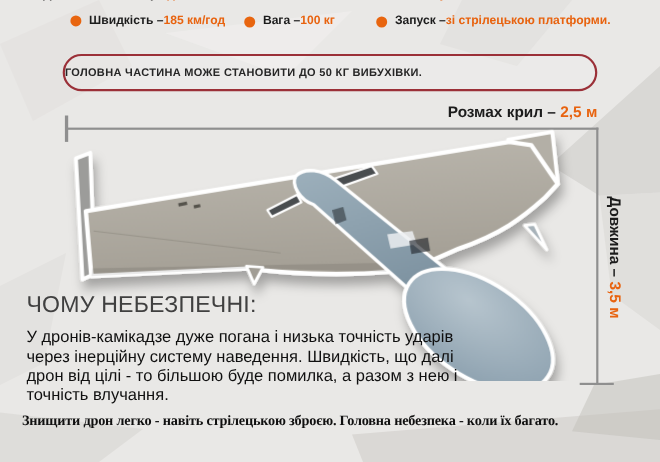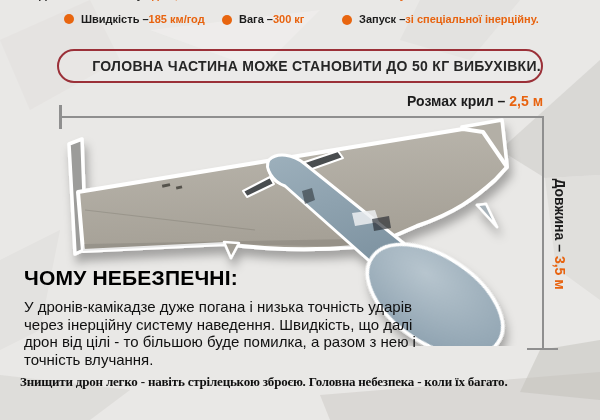--- a/index.html
+++ b/index.html
@@ -21,22 +21,22 @@
   .spec .val{color:#e8630f;}
   .s-r1a{left:22px;top:-11px;}
   .s-r1b{left:310px;top:-11px;}
   .s-r2a{left:64px;top:13px;}
   .s-r2b{left:222px;top:13px;align-items:flex-end;}
   .s-r2c{left:342px;top:13px;align-items:flex-end;}
   
   .banner{
     position:absolute;left:57px;top:49px;width:482px;height:30px;
     border:2px solid #9b3038;border-radius:18px;
-    display:flex;align-items:center;justify-content:flex-end;
-    font-size:14px;font-weight:700;letter-spacing:.3px;color:#262626;
+    display:flex;align-items:center;justify-content:flex-start;
+    font-size:10px;font-weight:700;letter-spacing:.3px;color:#262626;
     z-index:3;background:rgba(255,255,255,0.12);
   }
   
   .wingspan-label{
     position:absolute;left:60px;top:93px;width:483px;text-align:right;
     font-size:14px;font-weight:700;z-index:3;white-space:nowrap;
   }
   .wingspan-label .val,.length-label .val{color:#e8630f;}
   .dim{background:#8f8f8f;z-index:2;}
   .dim-h{left:60px;top:116px;width:484px;height:2px;}
@@ -46,21 +46,21 @@
   .length-label{
     position:absolute;left:560px;top:234px;white-space:nowrap;
     transform:translate(-50%,-50%) rotate(90deg);
     font-size:14px;font-weight:700;z-index:3;
   }
   
   #drone{position:absolute;left:55px;top:118px;z-index:2;}
   
   .why-heading{
     position:absolute;left:24px;top:266px;
-    font-size:21px;font-weight:700;letter-spacing:.2px;color:#000000;z-index:3;
+    font-size:21px;font-weight:400;letter-spacing:.2px;color:#404040;z-index:3;
   }
   .why-body{
     position:absolute;left:24px;top:298px;width:398px;
     font-size:15px;line-height:17.5px;color:#101010;z-index:3;
   }
   .why-footer{
     position:absolute;left:20px;top:374px;width:575px;
     font-size:13px;font-weight:700;letter-spacing:-.2px;color:#101010;
     white-space:nowrap;z-index:3;font-family:Liberation Serif, serif;
   }
@@ -91,26 +91,26 @@
     <span class="val">у носовій частині.</span>
 </div>
 <div class="spec s-r2a">
   <span class="dot"></span>
   <span class="lbl">Швидкість – </span>
     <span class="val">185 км/год</span>
 </div>
 <div class="spec s-r2b">
   <span class="dot"></span>
   <span class="lbl">Вага – </span>
-    <span class="val">300 кг</span>
+    <span class="val">100 кг</span>
 </div>
 <div class="spec s-r2c">
   <span class="dot"></span>
   <span class="lbl">Запуск – </span>
-    <span class="val">зі спеціальної інерційну.</span>
+    <span class="val">зі стрілецькою платформи.</span>
 </div>
 
 <div class="banner">
   <span>ГОЛОВНА ЧАСТИНА МОЖЕ СТАНОВИТИ ДО 50 КГ ВИБУХІВКИ.</span>
 </div>
 
 <div class="wingspan-label">
   <span class="lbl">Розмах крил – </span><span class="val">2,5 м</span>
 </div>
 <div class="abs dim dim-h"></div>

